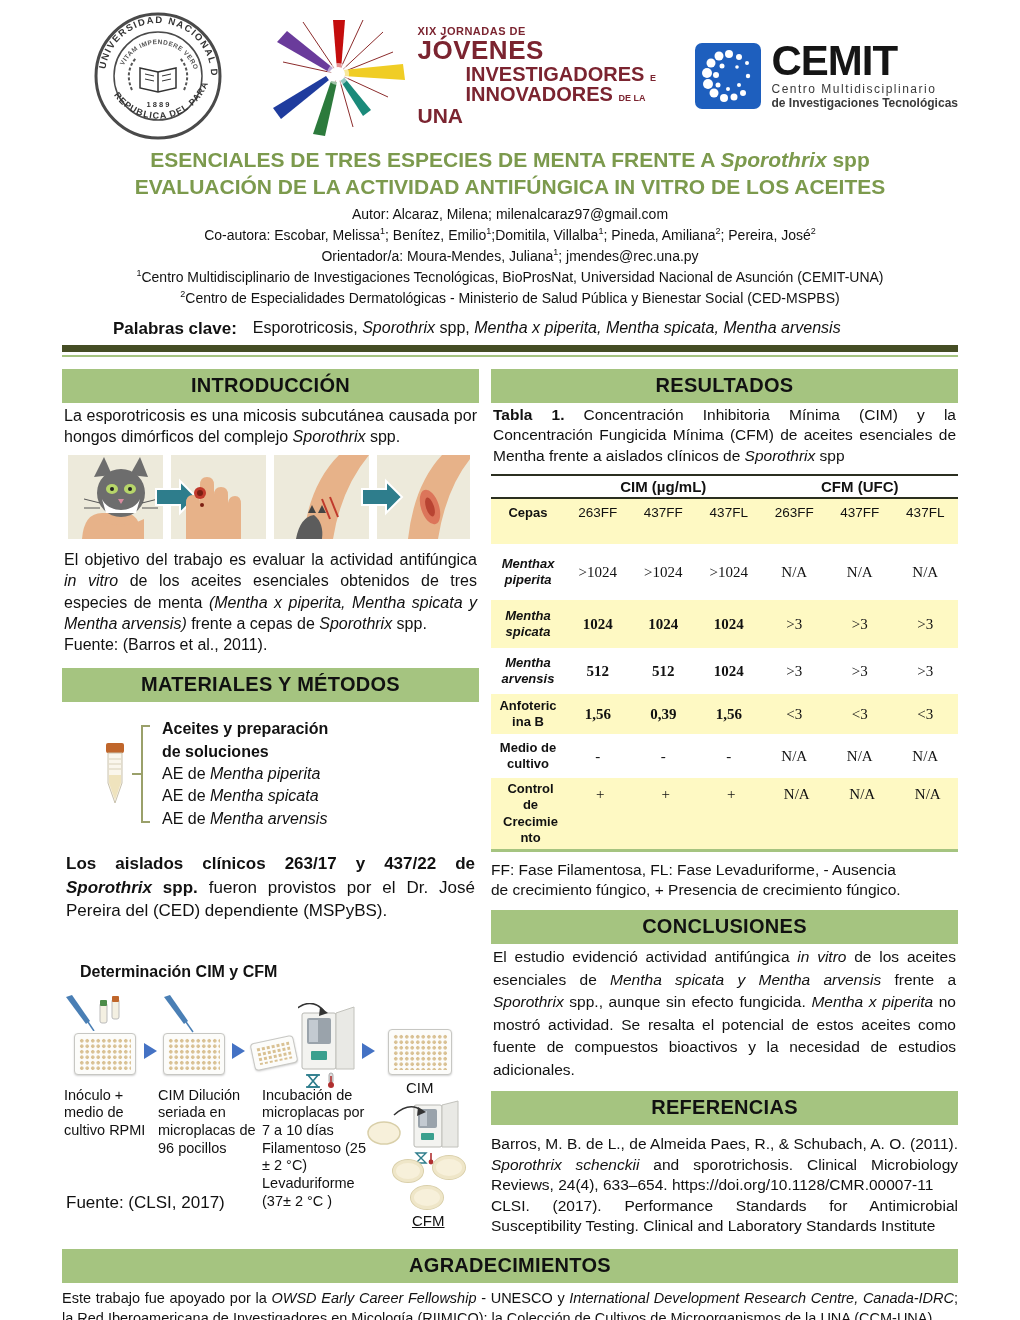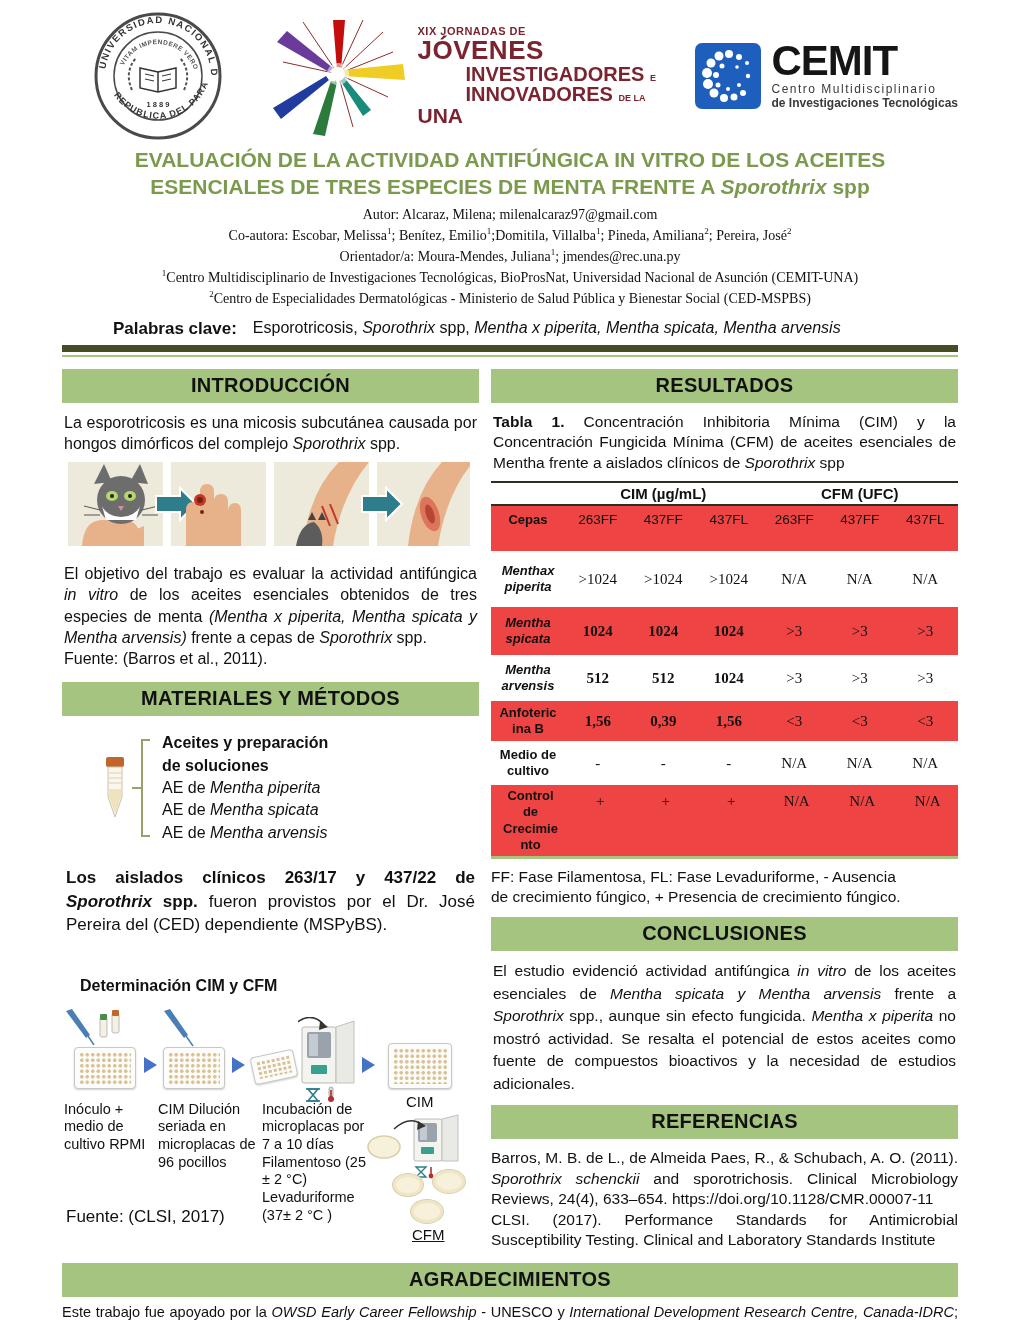--- a/index.html
+++ b/index.html
@@ -17,33 +17,33 @@
   .jor-small { font-size:9px; font-weight:bold; }
   .jor-line5 { font-size:21px; font-weight:900; }
   .cemit { display:flex; align-items:center; gap:10px; }
   .cemit-right { display:flex; flex-direction:column; }
   .cemit-name { font-size:42px; font-weight:900; letter-spacing:-1px; color:#151515; line-height:.9; }
   .cemit-cap1 { font-size:12px; color:#3a3a3a; letter-spacing:1.5px; margin-top:3px; }
   .cemit-cap2 { font-size:12px; color:#3a3a3a; font-weight:bold; }
 
   
   .title { text-align:center; color:#7c9a4d; font-weight:bold; font-size:21px; line-height:1.3; margin-top:4px; }
-  .authors { text-align:center; font-size:14px; line-height:1.5; margin-top:3px;font-family:Liberation Serif, serif; }
+  .authors { text-align:center; font-size:14px; line-height:1.5; margin-top:3px; }
   .authors sup { font-size:9px; }
   .keywords-row { display:flex; align-items:flex-start; margin:10px 0 6px 113px; }
   .kw-label { font-weight:bold; font-size:17px; }
   .kw-text { font-size:16px; margin-left:16px; }
   .divider { margin:4px 62px 0; height:12px; border-top:7px solid #454d24; border-bottom:2px solid #a5c480; }
 
   
   .main { display:flex; gap:12px; padding:12px 62px 0; }
   .col-left { width:417px; }
   .col-right { width:467px; }
   .bar { background:#a5c480; text-align:center; font-weight:bold; font-size:20px; padding:5px 0 6px; letter-spacing:.3px; }
-  .para { font-size:16px; text-align:justify; line-height:1.33; margin:9px 2px 0; }
+  .para { font-size:16px; text-align:justify; line-height:1.33; margin:2px 2px 0; }
   .fuente { font-size:16px; margin:2px 2px 0; }
 
   
   .illus { margin:8px 6px 4px; }
 
   
   .mat-block { display:flex; align-items:center; margin:16px 0 0 38px; }
   .mat-text { margin-left:10px; font-size:16px; line-height:1.4; }
   .mat-title { font-weight:bold; }
   .aislados { font-size:17px; text-align:justify; line-height:1.38; margin:22px 4px 0; }
@@ -57,21 +57,21 @@
   .tri { width:0; height:0; border-left:13px solid #4472c4; border-top:8px solid transparent; border-bottom:8px solid transparent; }
   .dlabel { white-space:pre-line; line-height:1.22; }
   .cimcfm { font-size:15px; }
   .fuente-clsi { position:absolute; left:4px; top:202px; font-size:17px; }
   .petri { border-radius:50%; background:#f7f0da; border:1.5px solid #d9cfa9; box-shadow:inset 0 0 0 3px #efe6c8; }
 
   
   table.results { width:100%; border-collapse:collapse; margin-top:8px; table-layout:fixed; }
   table.results td, table.results th { padding:2px 2px; text-align:center; vertical-align:middle; }
   .ghead td { border-top:2px solid #2b2f20; border-bottom:2px solid #2b2f20; font-weight:bold; font-size:15px; padding:5px 0; background:#fff; }
-  tr.alt { background:#ef4444; }
+  tr.alt { background:#fef9c3; }
   .rowlabel { font-weight:bold; font-size:13px; white-space:pre-line; line-height:1.25; }
   .rowlabel.it { font-style:italic; }
   .strain { font-size:13.5px; }
   .val { font-size:15px;font-family:Liberation Serif, serif; }
   .val.bv { font-weight:bold; }
   tr.cepas td { vertical-align:top; padding-top:6px; height:46px; }
   tr.lastrow td { border-bottom:3px solid #a5c480;padding-left:7px; }
   .footnote { font-size:15.5px; line-height:1.3; margin-top:8px; white-space:pre-line; }
 
   .concl-bar { margin-top:10px; }
@@ -167,22 +167,22 @@
       </svg>
       <div class="cemit-right">
         <div class="cemit-name">CEMIT</div>
         <div class="cemit-cap1">Centro Multidisciplinario</div>
         <div class="cemit-cap2">de Investigaciones Tecnológicas</div>
       </div>
     </div>
   </div>
 
   <div class="title">
+    <div><span>ESENCIALES DE TRES ESPECIES DE MENTA FRENTE A </span><span style="font-style: italic;">Sporothrix</span><span> spp</span></div>
     <div>EVALUACIÓN DE LA ACTIVIDAD ANTIFÚNGICA IN VITRO DE LOS ACEITES</div>
-    <div><span>ESENCIALES DE TRES ESPECIES DE MENTA FRENTE A </span><span style="font-style: italic;">Sporothrix</span><span> spp</span></div>
   </div>
 
   <div class="authors">
     <div><span>Autor: Alcaraz, Milena; milenalcaraz97@gmail.com</span></div>
     <div><span>Co-autora: Escobar, Melissa</span><sup>1</sup><span>; Benítez, Emilio</span><sup>1</sup><span>;Domitila, Villalba</span><sup>1</sup><span>; Pineda, Amiliana</span><sup>2</sup><span>; Pereira, José</span><sup>2</sup></div>
     <div><span>Orientador/a: Moura-Mendes, Juliana</span><sup>1</sup><span>; jmendes@rec.una.py</span></div>
     <div><sup>1</sup><span>Centro Multidisciplinario de Investigaciones Tecnológicas, BioProsNat, Universidad Nacional de Asunción (CEMIT-UNA)</span></div>
     <div><sup>2</sup><span>Centro de Especialidades Dermatológicas - Ministerio de Salud Pública y Bienestar Social (CED-MSPBS)</span></div>
   </div>
 

